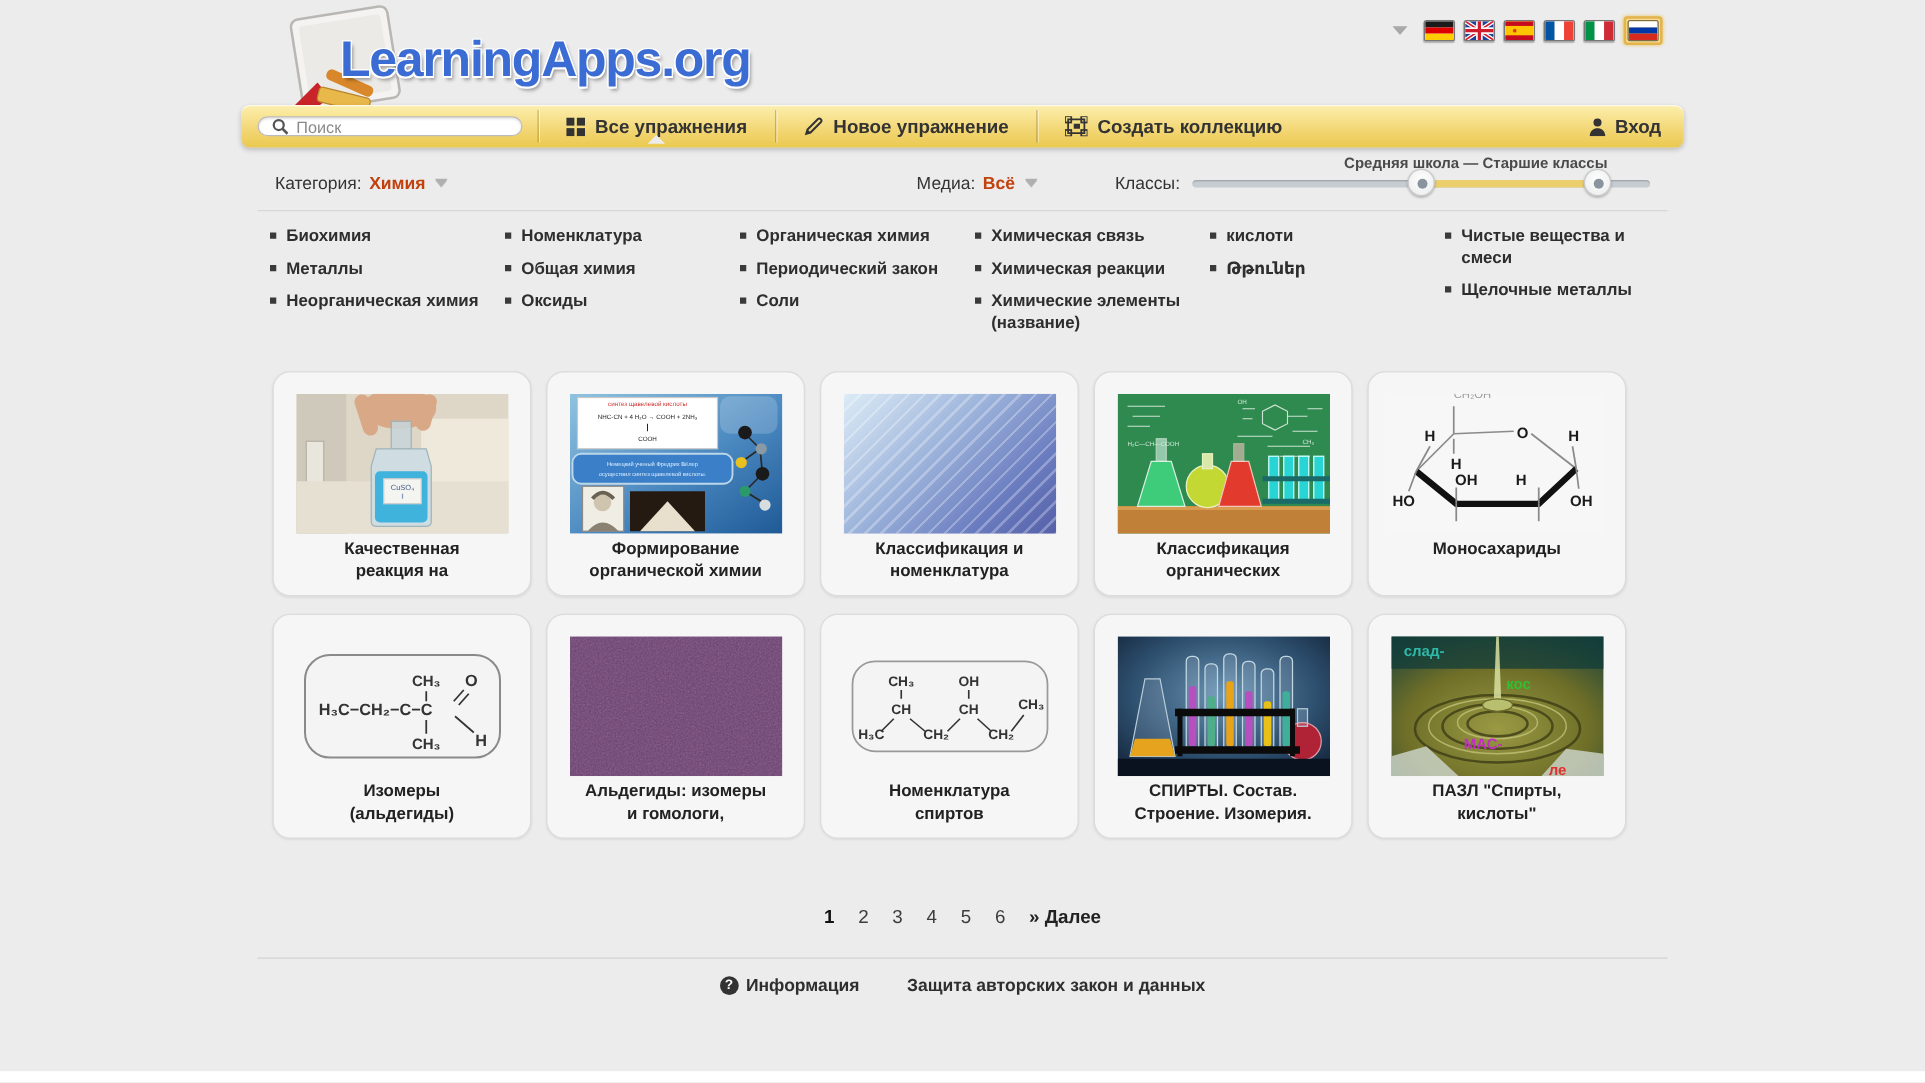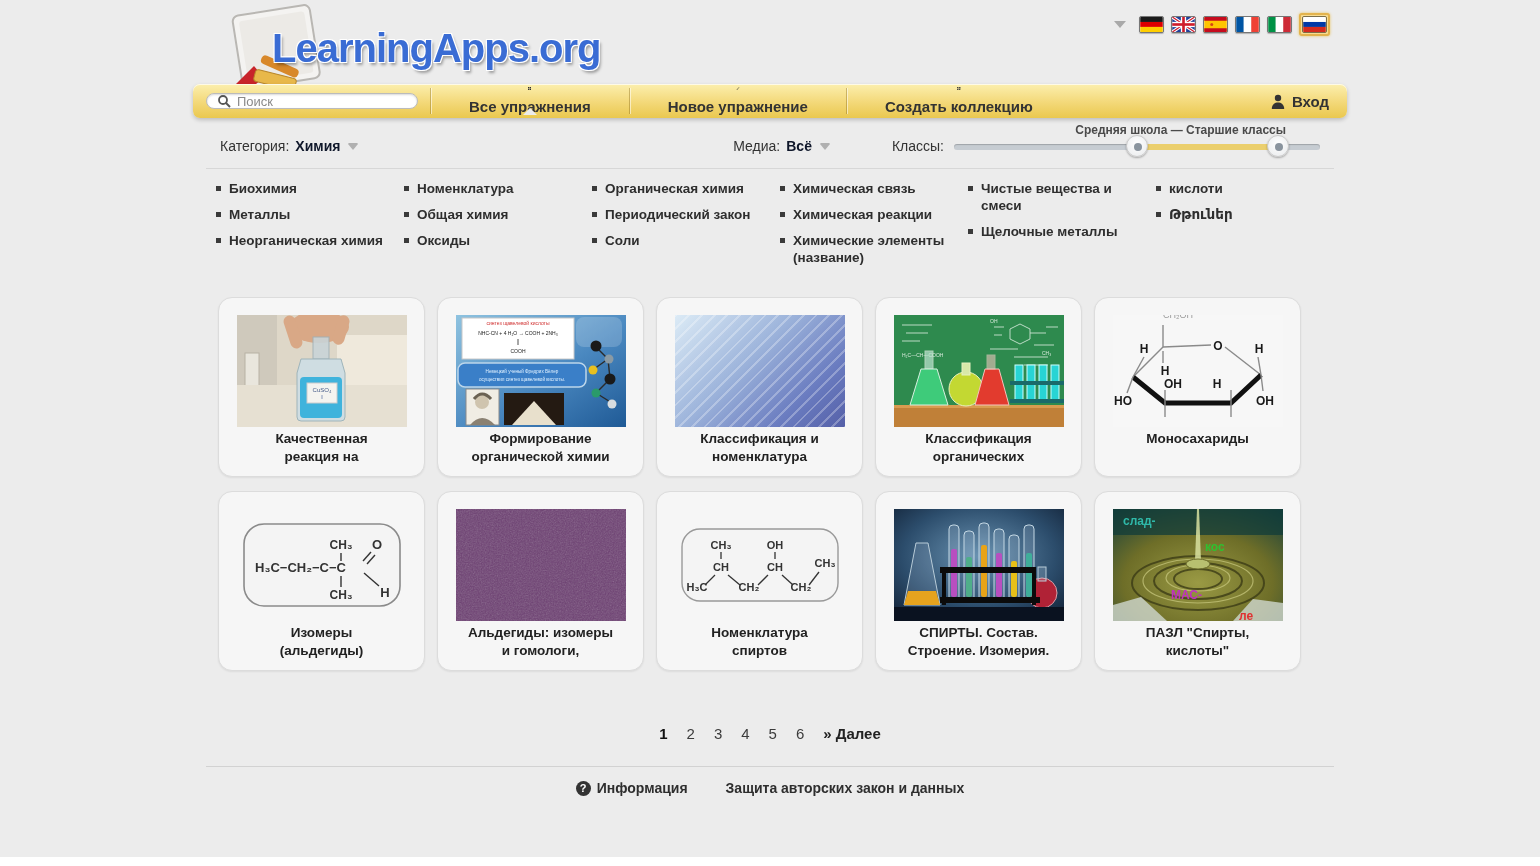--- a/index.html
+++ b/index.html
@@ -36,32 +36,32 @@
     box-shadow:0 2px 4px rgba(0,0,0,.2), inset 0 1px 0 rgba(255,255,255,.7);
     display:flex; align-items:center; font-size:15px; font-weight:bold; color:#333;
   }
   .search-wrap { display:flex; align-items:center; margin-left:13px; width:212px; height:16px;
     background:#fff; border:1px solid #bbb; border-radius:13px; padding:0 10px;
     box-shadow:inset 0 1px 2px rgba(0,0,0,.15); }
   .search-wrap input { border:none; outline:none; width:160px; font-size:13px; background:transparent;
     font-family:"Liberation Sans","DejaVu Sans",sans-serif; color:#333; }
   .search-wrap input::placeholder { color:#8a8a8a; }
   .nav-sep { width:1px; height:26px; background:rgba(120,90,10,.35); box-shadow:1px 0 0 rgba(255,255,255,.55); margin:0 2px; }
-  .nav-item { position:relative; display:flex; align-items:center; gap:8px; padding:0 36px; height:28px; cursor:pointer;flex-direction:column; }
+  .nav-item { position:relative; display:flex; align-items:center; gap:8px; padding:0 20px; height:28px; cursor:pointer; }
   .nav-item .notch { position:absolute; bottom:0; left:50%; margin-left:-7px; width:0; height:0;
     border-left:7px solid transparent; border-right:7px solid transparent; border-bottom:7px solid #ececec; }
   .nav-login { margin-left:auto; display:flex; align-items:center; gap:7px; padding:0 18px; cursor:pointer; }
   .nav-ic { display:block; }
 
   
   .filter-row { position:relative; height:51px; display:flex; align-items:center; font-size:14px;
     border-bottom:1px solid #d7d7d7; padding:6px 14px 0 14px; }
   .f-group { display:flex; align-items:center; gap:6px; cursor:pointer; }
   .f-label { color:#333; }
-  .f-value { font-weight:bold; color:#0f172a; }
+  .f-value { font-weight:bold; color:#c2410c; }
   .dd-arrow { width:0; height:0; border-left:5px solid transparent; border-right:5px solid transparent;
     border-top:6px solid #b0b0b0; margin-left:2px; filter:drop-shadow(0 1px 0 rgba(0,0,0,.25)); }
   .f-media { margin-left:auto; }
   .f-grades { display:flex; align-items:center; gap:10px; margin-left:62px; }
   .slider { position:relative; width:366px; height:20px; cursor:pointer; }
   .slider .track { position:absolute; top:8px; left:0; right:0; height:6px; border-radius:3px; background:#c6ccd2;
     box-shadow:inset 0 1px 1px rgba(0,0,0,.2); }
   .slider .range { position:absolute; top:8px; height:6px; background:#ebcf6d; border-radius:3px; }
   .slider .handle { position:absolute; top:-1px; width:22px; height:22px; border-radius:50%;
     background:radial-gradient(circle at 50% 40%, #ffffff, #e8eaec); border:1px solid #c9c9c9;
@@ -271,26 +271,26 @@
         <div class="subcat">Органическая химия</div>
         <div class="subcat">Периодический закон</div>
         <div class="subcat">Соли</div>
       </div>
       <div class="subcat-col">
         <div class="subcat">Химическая связь</div>
         <div class="subcat">Химическая реакции</div>
         <div class="subcat">Химические элементы (название)</div>
       </div>
       <div class="subcat-col">
+        <div class="subcat">кислоти</div>
+        <div class="subcat">Թթուներ</div>
+      </div>
+      <div class="subcat-col">
         <div class="subcat">Чистые вещества и смеси</div>
         <div class="subcat">Щелочные металлы</div>
-      </div>
-      <div class="subcat-col">
-        <div class="subcat">кислоти</div>
-        <div class="subcat">Թթուներ</div>
       </div>
     </div>
 
     <div class="tiles">
 
       <div class="tile">
         <div class="tile-img">
           <svg width="170" height="112" viewBox="0 0 170 112">
             <rect width="170" height="112" fill="#ded7c8"></rect>
             <rect x="0" y="0" width="40" height="112" fill="#cfc9bc"></rect>

